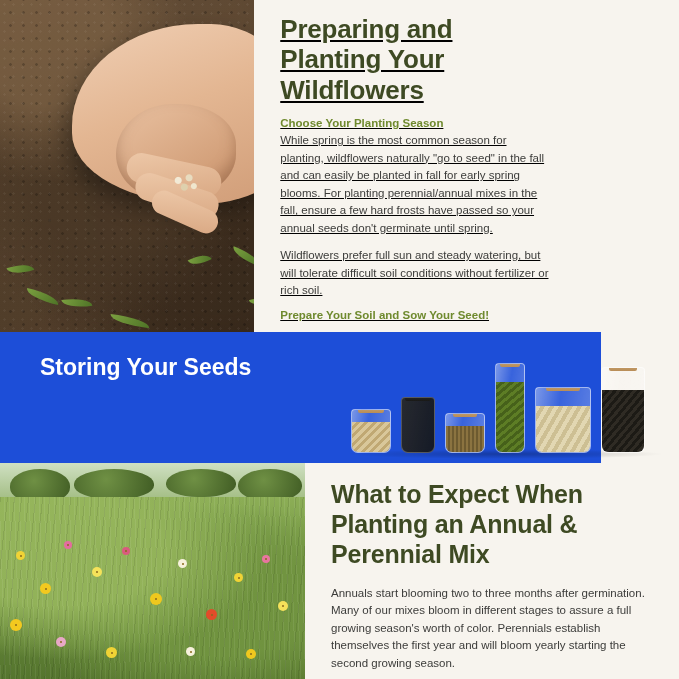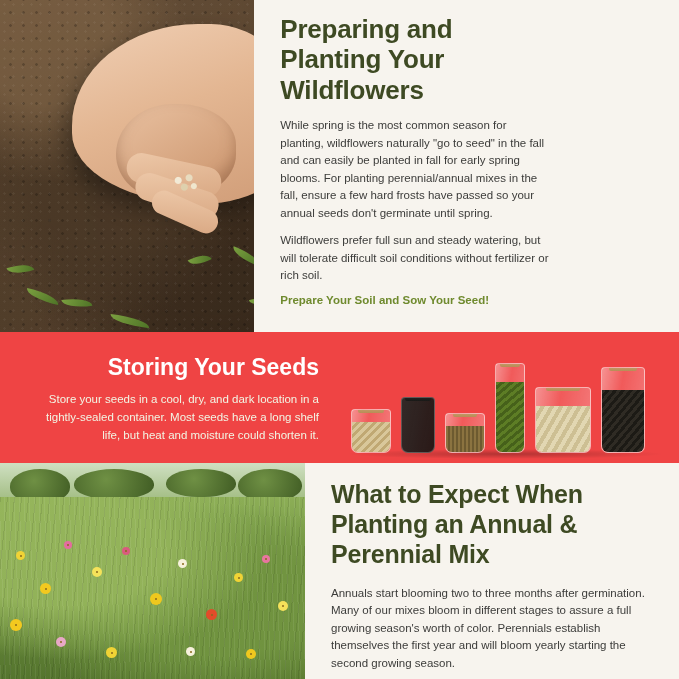--- a/index.html
+++ b/index.html
@@ -18,20 +18,21 @@
   }
 
   
   .sec1 {
     position: absolute;
     left: 0; top: 0;
     width: 574px;
     height: 332px;
     display: flex;
     background: #f7f4ee;
+    text-decoration: underline;
   }
   .sec1-photo {
     position: relative;
     width: 305px;
     height: 332px;
     overflow: hidden;
     background: #4a3526;
   }
   .soil-bg {
     position: absolute;
@@ -124,25 +125,24 @@
     font-size: 11.5px;
     line-height: 1.52;
     color: #3c3c3a;
     margin-bottom: 10px;
   }
 
   
   .sec2 {
     position: absolute;
     left: 0; top: 332px;
-    width: 679px;
+    width: 601px;
     height: 131px;
-    background: #ef4444;
+    background: #1d4ed8;
     display: flex;
-    text-align: right;
   }
   .sec2-text {
     width: 345px;
     padding: 22px 26px 0 40px;
   }
   .h2 {
     font-size: 23px;
     font-weight: bold;
     color: #ffffff;
     margin-bottom: 10px;
@@ -289,32 +289,32 @@
       <div class="hand-palm"></div>
       <div class="finger f1"></div>
       <div class="finger f2"></div>
       <div class="finger f3"></div>
       <div class="seeds"></div>
     </div>
 
     <div class="sec1-text">
       <h1 class="h1">Preparing and Planting Your Wildflowers</h1>
 
+      <div class="sub">Choose Your Planting Season</div>
       <p class="body">While spring is the most common season for planting, wildflowers naturally "go to seed" in the fall and can easily be planted in fall for early spring blooms. For planting perennial/annual mixes in the fall, ensure a few hard frosts have passed so your annual seeds don't germinate until spring.</p>
 
       <p class="body">Wildflowers prefer full sun and steady watering, but will tolerate difficult soil conditions without fertilizer or rich soil.</p>
 
       <div class="sub">Prepare Your Soil and Sow Your Seed!</div>
     </div>
   </section>
 
   <section class="sec2">
     <div class="sec2-text">
       <h2 class="h2">Storing Your Seeds</h2>
-      <p class="body-light">Store your seeds in a cool, dry, and dark location in a tightly-sealed container. Most seeds have a long shelf life, but heat and moisture could shorten it.</p>
     </div>
     <div class="jars">
       <div class="jar-shadow"></div>
       <div class="jar jA">
           <div class="cork"></div>
           <div class="fill"></div>
         </div>
       <div class="jar jB">
           <div class="cap-dark"></div>
         </div>

